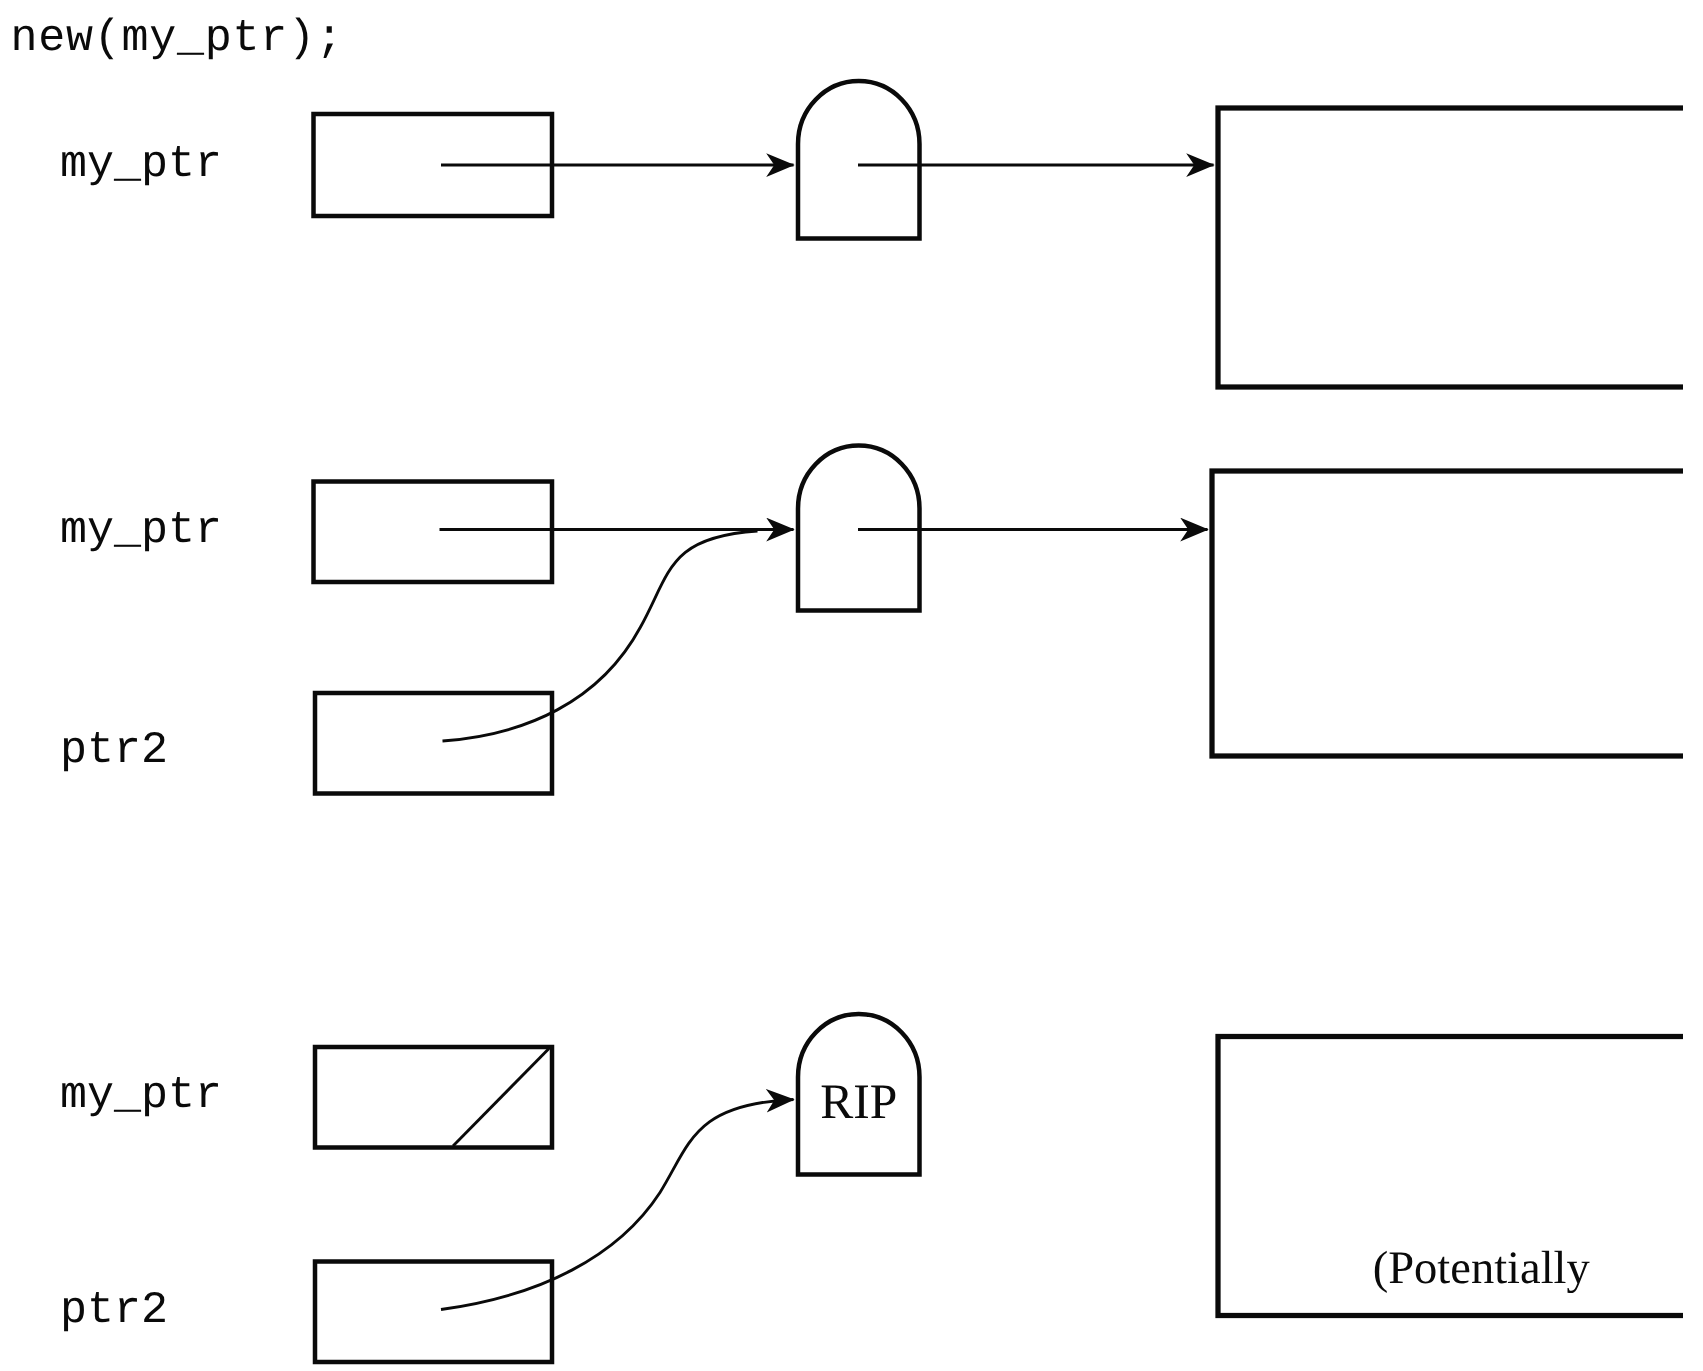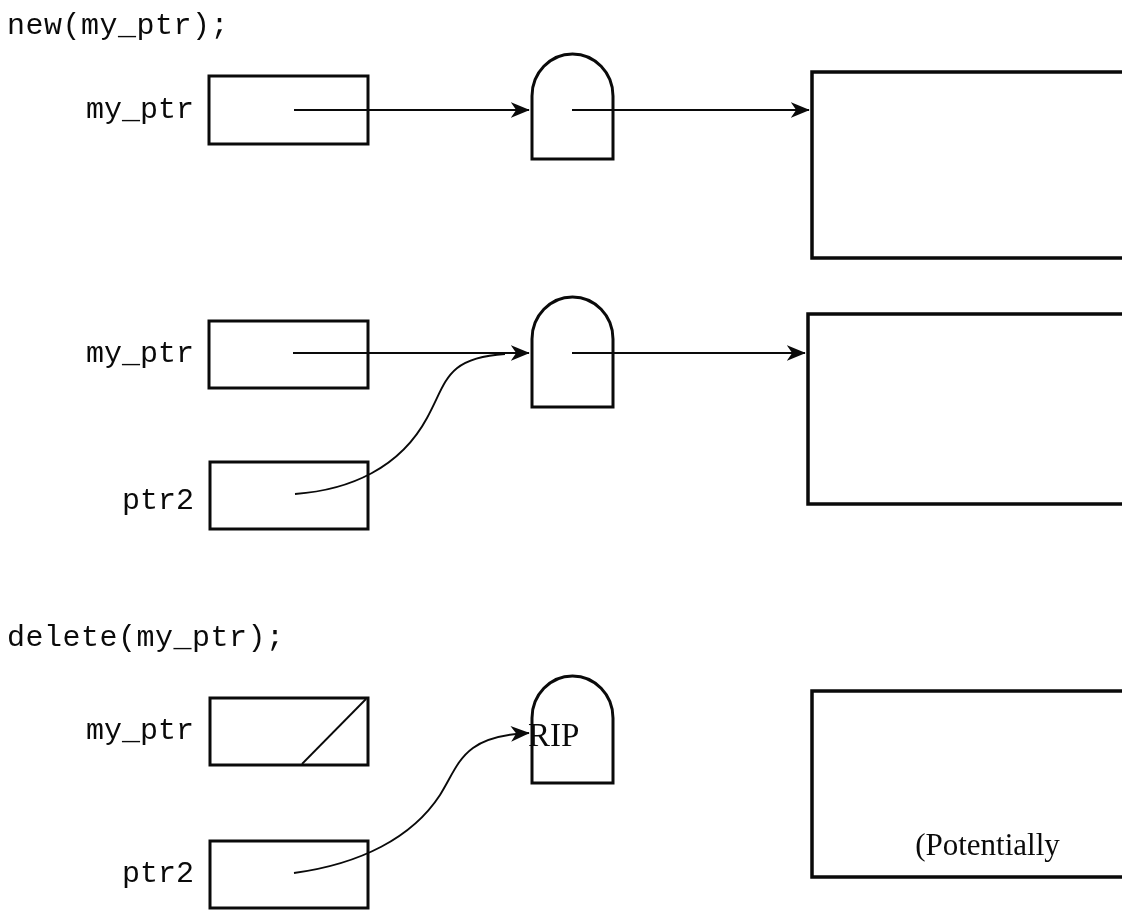--- a/index.html
+++ b/index.html
@@ -22,27 +22,27 @@
     font-family: "Liberation Mono", "DejaVu Sans Mono", monospace;
     font-size: 30px;
     line-height: 34px;
     letter-spacing: 0.5px;
   }
   .varlabel {
     font-family: "Liberation Mono", "DejaVu Sans Mono", monospace;
     font-size: 30px;
     line-height: 34px;
     width: 154px;
-    text-align: right;
   }
   .rip {
     font-family: "Liberation Serif", "DejaVu Serif", serif;
     font-size: 33px;
     line-height: 38px;
     width: 89px;
+    text-align: center;
   }
   .heap-note {
     font-family: "Liberation Serif", "DejaVu Serif", serif;
     font-size: 31px;
     line-height: 41px;
     width: 314px;
     text-align: center;
   }
   .heap-note span { display: block; margin-left: 35px; }
 
@@ -103,21 +103,20 @@
       <path class="wire" d="M294,873 C360,864 412,838 440,795 C460,763 462,736 529,733" marker-end="url(#arrow)"></path>
     </g>
   </svg>
 
   <div class="label code code-0">new(my_ptr);</div>
   <div class="label varlabel myptr-0">my_ptr</div>
 
   <div class="label varlabel myptr-1">my_ptr</div>
   <div class="label varlabel ptr2-1">ptr2</div>
 
-  <div class="label code code-2">delete(my_ptr);</div>
   <div class="label varlabel myptr-2">my_ptr</div>
   <div class="label varlabel ptr2-2">ptr2</div>
 
   <div class="label rip rip-lbl">RIP</div>
 
   <div class="label heap-note note-lbl">
     <span>(Potentially</span>
     
   </div>
 

